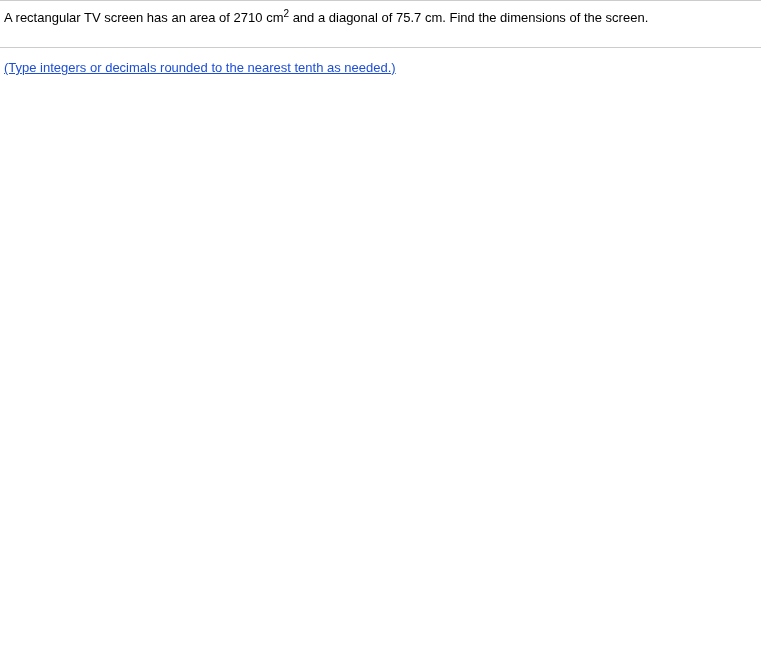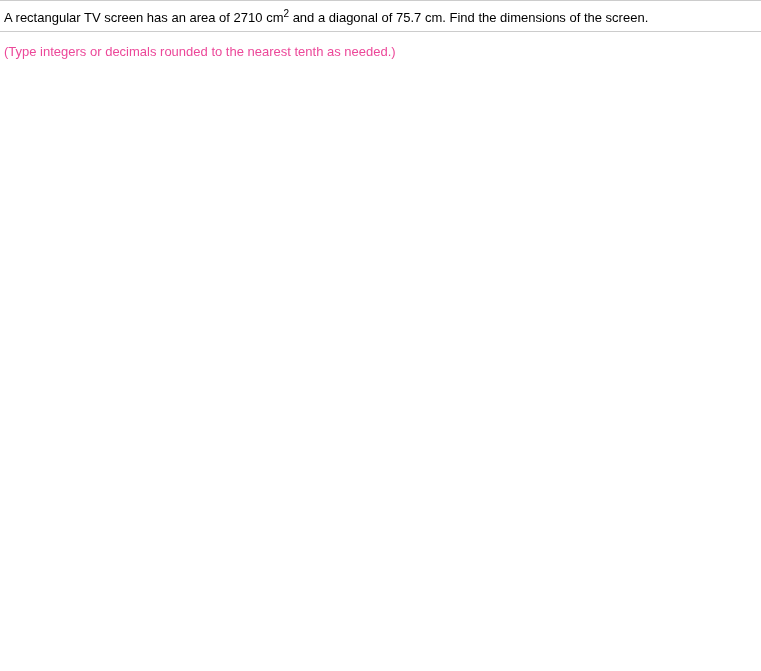--- a/index.html
+++ b/index.html
@@ -8,21 +8,21 @@
     width: 761px;
     height: 671px;
     font-family: Arial, Helvetica, sans-serif;
     font-size: 13px;
     color: #000;
     background: #fff;
   }
   .problem-section {
     border-top: 1px solid #ccc;
     border-bottom: 1px solid #ccc;
-    padding: 8px 4px 4px 4px;
+    padding: 8px 4px 20px 4px;
     line-height: 1.4;
   }
   .answer-section {
     padding: 8px 4px;
     line-height: 1.9;
   }
   .answer-input {
     display: inline-block;
     width: 18px;
     height: 18px;
@@ -50,21 +50,22 @@
     right: 3px;
     top: 50%;
     transform: translateY(-50%);
     width: 0;
     height: 0;
     border-left: 4px solid transparent;
     border-right: 4px solid transparent;
     border-top: 5px solid #000;
   }
   .hint {
-    color: #ec4899;
+    color: #1d4ed8;
+    text-decoration: underline;
   }
   sup {
     font-size: 10px;
     vertical-align: super;
     line-height: 0;
   }
 </style>
 </head>
 <body>
 

